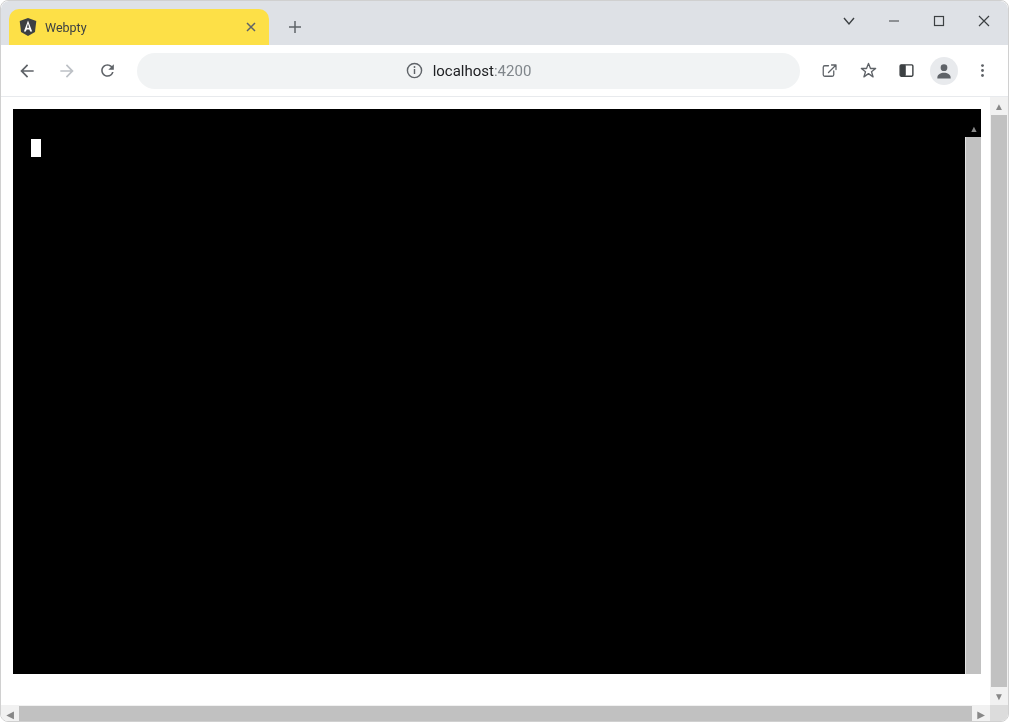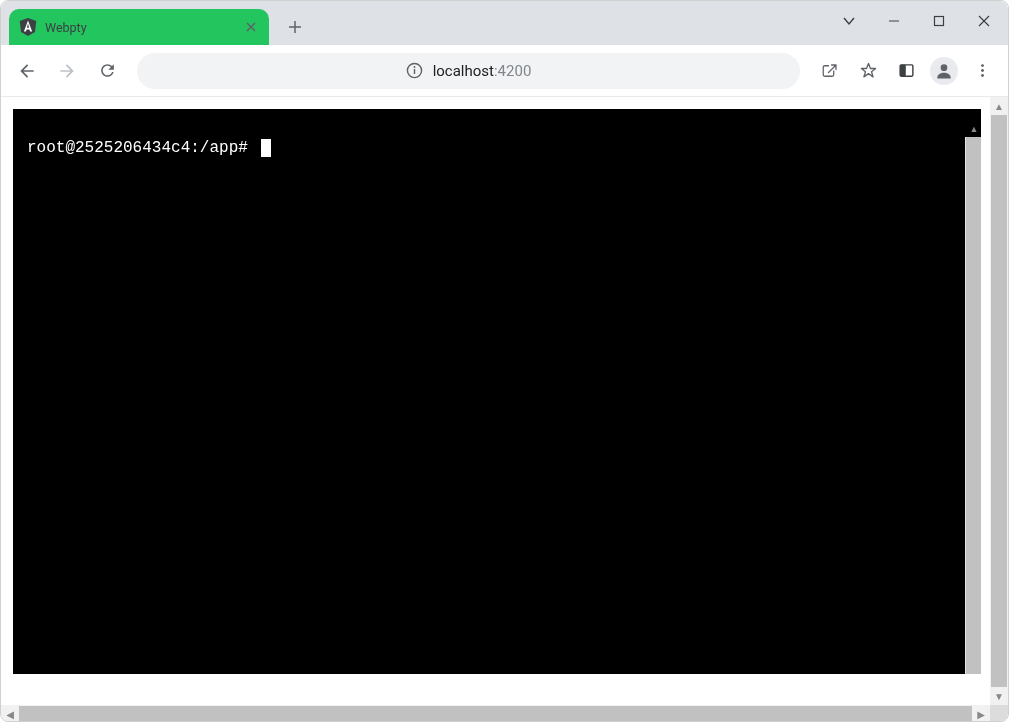--- a/index.html
+++ b/index.html
@@ -21,21 +21,21 @@
       height: 44px;
       background: #dee1e6;
       display: flex;
       align-items: flex-end;
       padding-left: 8px;
       position: relative;
       border-top-left-radius: 8px;
       border-top-right-radius: 8px;
     }
     .tab {
-      background: #22c55e;
+      background: #fde047;
       height: 36px;
       width: 260px;
       border-top-left-radius: 10px;
       border-top-right-radius: 10px;
       display: flex;
       align-items: center;
       padding: 0 10px;
       gap: 8px;
       position: relative;
     }
@@ -414,21 +414,20 @@
           <circle cx="12" cy="19" r="2" fill="#5f6368"></circle>
         </svg>
     </div>
   </div>
 </div>
 
 <div class="content-area">
   <div class="content-viewport">
     <div class="terminal">
       <div class="terminal-line">
-        <span>root@2525206434c4:/app# </span>
         <span class="cursor-block"></span>
       </div>
       <div class="inner-scrollbar-v">
         <div class="arrow" style="top:-16px;">▲</div>
         <div class="thumb"></div>
       </div>
     </div>
   </div>
 
   <div class="outer-scrollbar-v">

